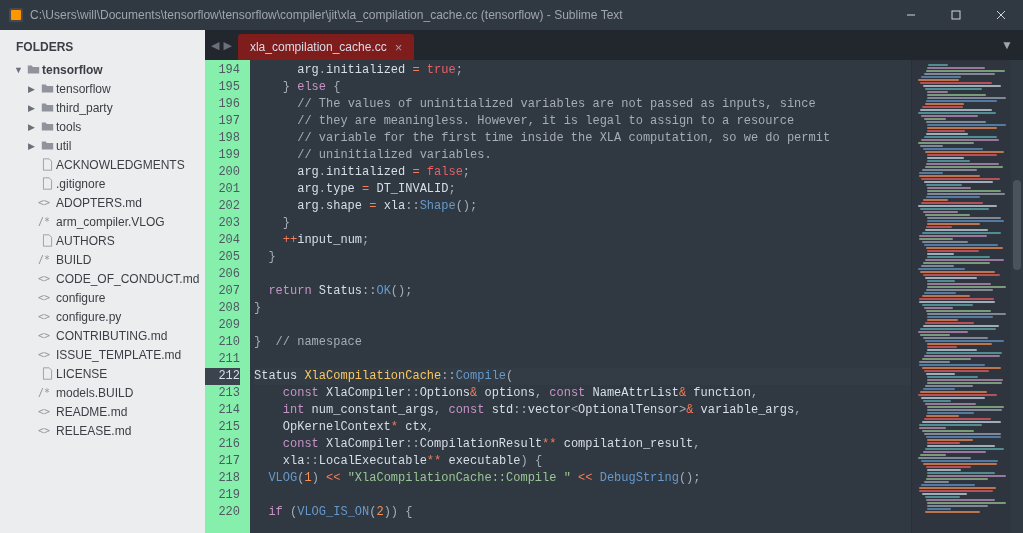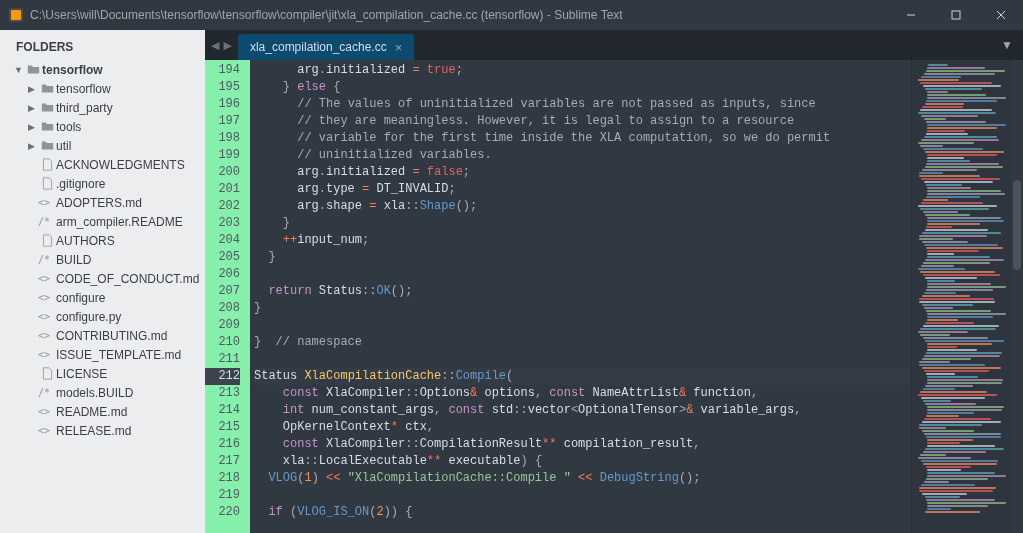--- a/index.html
+++ b/index.html
@@ -23,21 +23,21 @@
 .tree-row.l1 { padding-left: 14px; }
 .tree-row.l2 { padding-left: 28px; }
 .tree-row.root .label { font-weight: bold; }
 .ficon svg { width: 13px; height: 13px; }
 .type-tag { width: 18px; font-size: 10px; color: #8f949c; font-family: Consolas, monospace; text-align: left; }
 
 .main { flex: 1; background: #303841; display: flex; flex-direction: column; position: relative; }
 .tabbar { height: 30px; background: #22272e; display: flex; align-items: stretch; }
 .tab-arrows { display: flex; align-items: center; padding: 0 6px; color: #6a717c; gap: 4px; }
 .tab-arrows span { cursor: pointer; font-size: 11px; }
-.tab { background: #0c4a6e; color: #d8dee9; display: flex; align-items: center; padding: 0 12px; font-size: 12px; gap: 8px; border-top-left-radius: 3px; border-top-right-radius: 3px; margin-top: 4px; }
+.tab { background: #7f1d1d; color: #d8dee9; display: flex; align-items: center; padding: 0 12px; font-size: 12px; gap: 8px; border-top-left-radius: 3px; border-top-right-radius: 3px; margin-top: 4px; }
 .tab .close { color: #9aa0aa; cursor: pointer; font-size: 13px; }
 .tab-menu { margin-left: auto; padding: 0 10px; display: flex; align-items: center; color: #a0a5ad; cursor: pointer; }
 
 .editor { flex: 1; display: flex; overflow: hidden; font-family: Consolas, "Courier New", monospace; font-size: 12px; line-height: 17px; position: relative; }
 .gutter { width: 45px; background: #86efac; text-align: right; padding-right: 10px; color: #4f5863; user-select: none; padding-top: 2px; }
 .gutter .ln { height: 17px; }
 .gutter .ln.current { background: #3b434e; color: #d8dee9; }
 .code { flex: 1; padding-top: 2px; padding-left: 4px; white-space: pre; overflow: hidden; position: relative; }
 .code .line { height: 17px; }
 .code .line.current { background: #3b434e40; }
@@ -168,21 +168,21 @@
             <span class="label">.gitignore</span>
           </div>
           <div class="tree-row l2">
             <span class="arrow"></span>
             <span class="type-tag">&lt;&gt;</span>
             <span class="label">ADOPTERS.md</span>
           </div>
           <div class="tree-row l2">
             <span class="arrow"></span>
             <span class="type-tag">/*</span>
-            <span class="label">arm_compiler.README</span>
+            <span class="label">arm_compiler.VLOG</span>
           </div>
           <div class="tree-row l2">
             <span class="arrow"></span>
             <span class="ficon">
               <svg viewBox="0 0 16 16">
                 <path d="M3 1h7l3 3v11H3z" fill="none" stroke="#8f949c"></path>
               </svg>
             </span>
             <span class="label">AUTHORS</span>
           </div>

